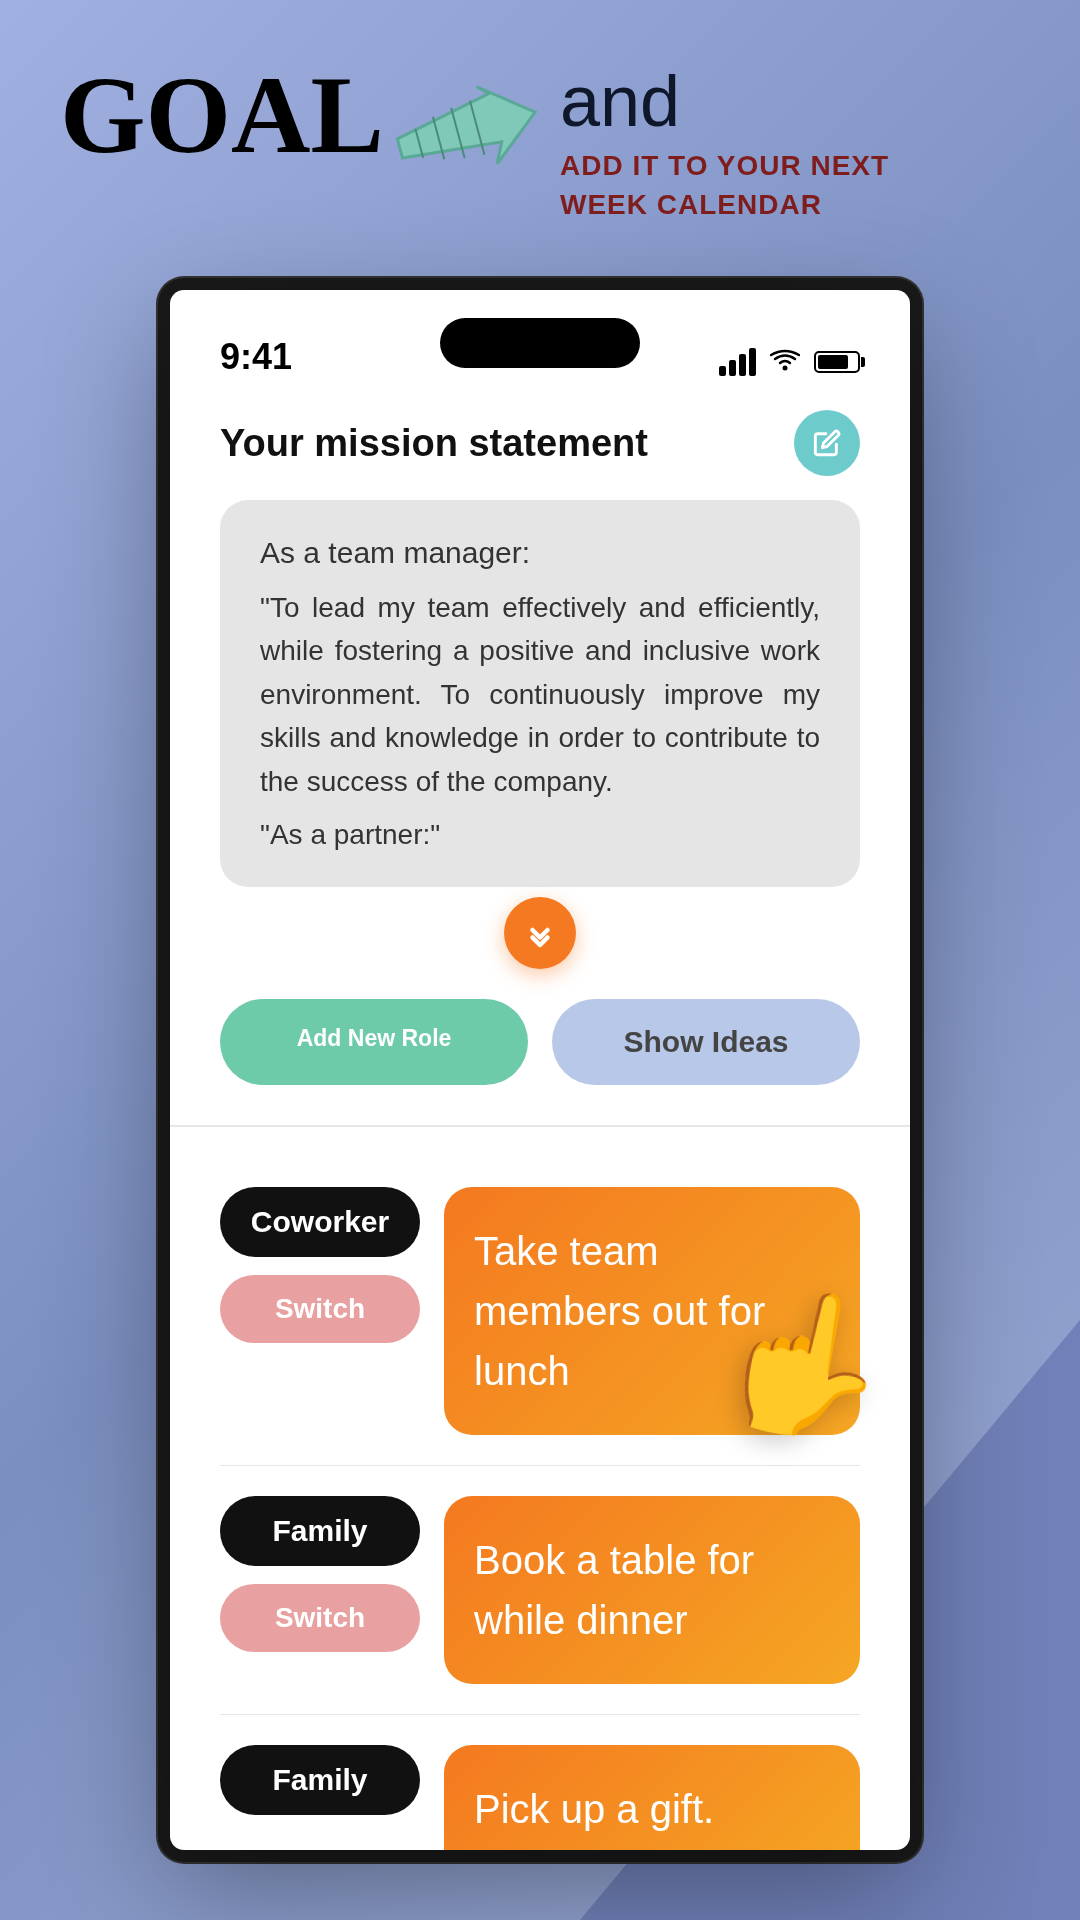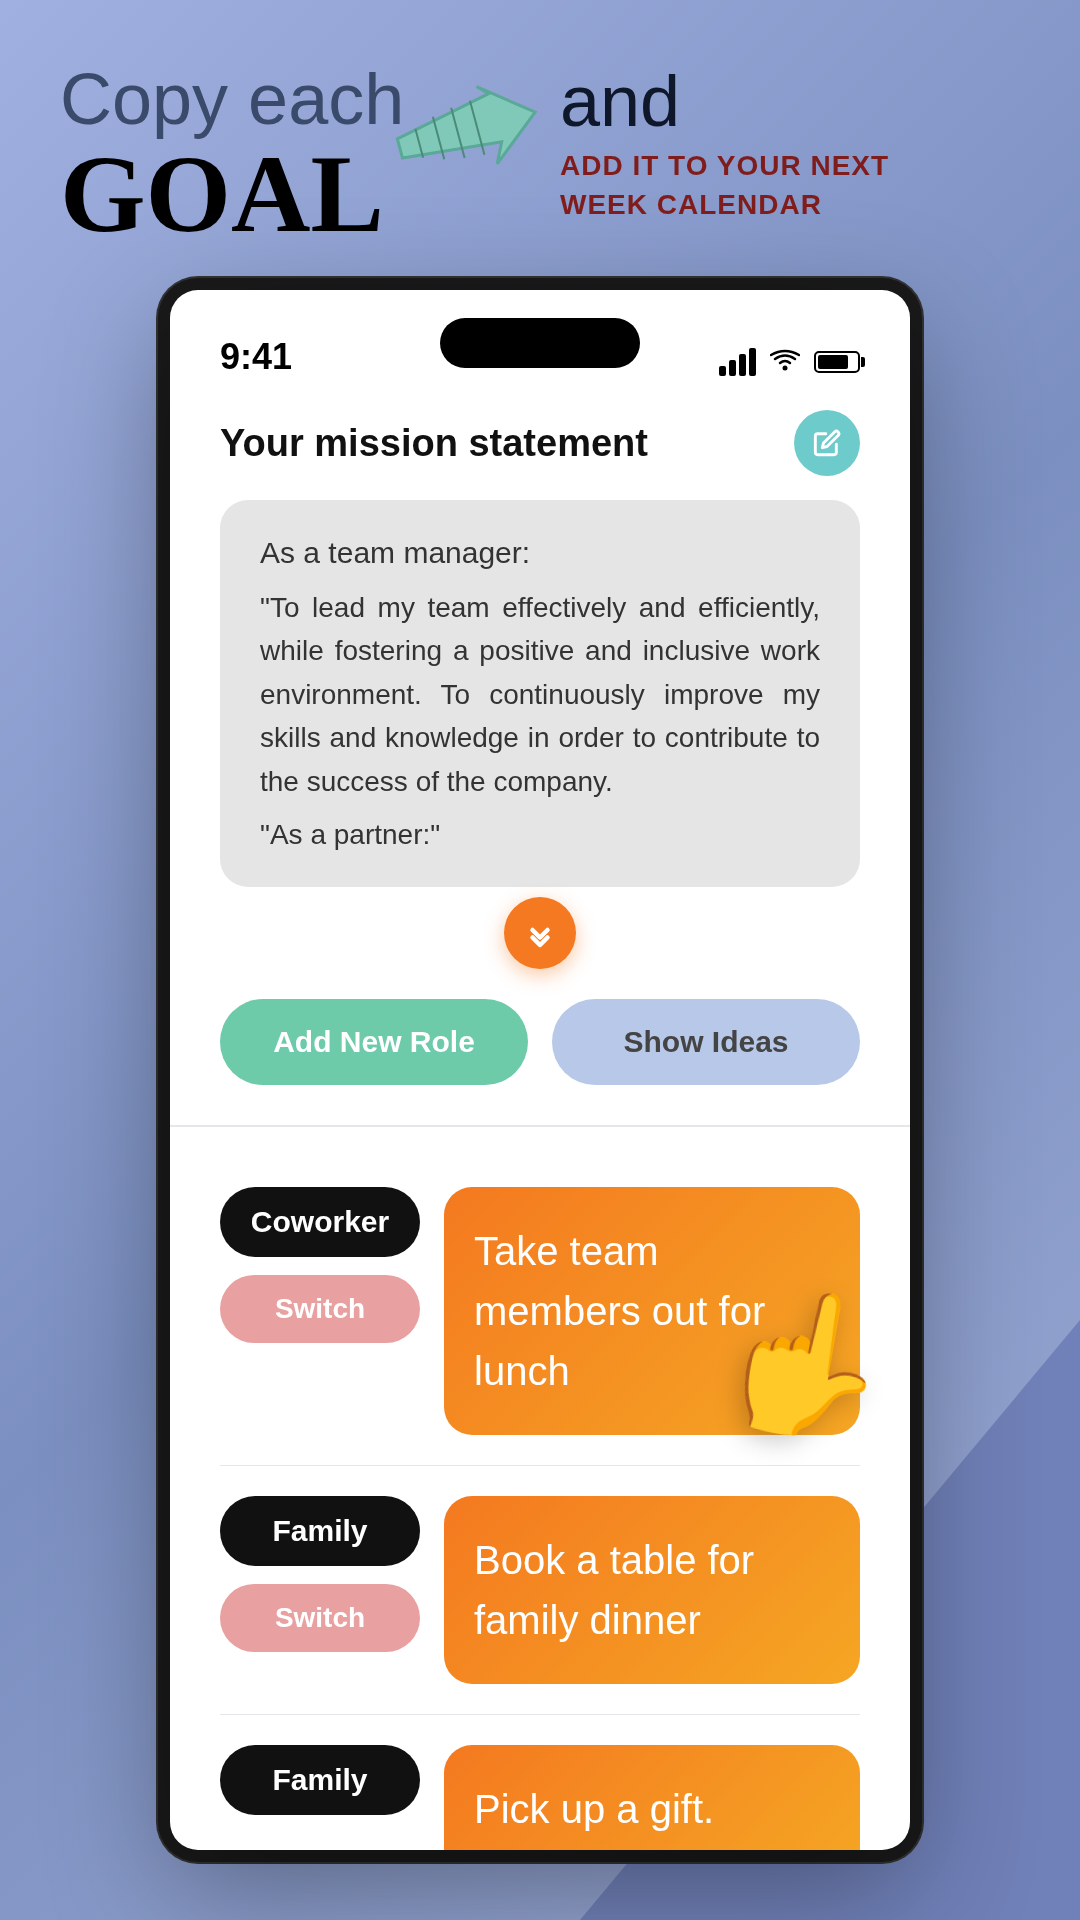--- a/index.html
+++ b/index.html
@@ -88,21 +88,21 @@
 
     
     .phone {
       position: absolute;
       top: 290px;
       left: 50%;
       transform: translateX(-50%);
       width: 740px;
       height: 1560px;
       background: #fff;
-      border-radius: 28px;
+      border-radius: 14px;
       box-shadow: 0 40px 120px rgba(0,0,0,0.35), 0 0 0 12px #1a1a1a, 0 0 0 14px #333;
       z-index: 5;
       overflow: hidden;
     }
 
     
     .phone::before {
       content: '';
       position: absolute;
       left: -26px;
@@ -304,21 +304,21 @@
       margin-bottom: 40px;
     }
 
     .btn-add-role {
       flex: 1;
       background: #6ecbaa;
       border-radius: 50px;
       padding: 26px 20px;
       text-align: center;
       color: #fff;
-      font-size: 30px;
+      font-size: 23px;
       font-weight: 700;
       cursor: pointer;
     }
 
     .btn-show-ideas {
       flex: 1;
       background: #b8c8e8;
       border-radius: 50px;
       padding: 26px 20px;
       text-align: center;
@@ -421,21 +421,20 @@
       padding: 30px 0;
     }
   </style>
 </head>
 <body>
 
 <div class="bg-shape-1"></div>
 <div class="bg-triangle"></div>
 
 <div class="header-area">
-  <div class="header-copy-each">Copy each</div>
   <div class="header-goal">GOAL</div>
 </div>
 
 <div class="arrow-icon">
   <svg width="160" height="100" viewBox="0 0 160 100">
     <polygon points="10,40 110,20 100,10 150,50 100,90 110,70 10,60" fill="#80c9b8" stroke="#5aa898" stroke-width="3"></polygon>
 
     <line x1="30" y1="35" x2="30" y2="65" stroke="#4a8a78" stroke-width="2"></line>
     <line x1="50" y1="28" x2="50" y2="72" stroke="#4a8a78" stroke-width="2"></line>
     <line x1="70" y1="24" x2="70" y2="76" stroke="#4a8a78" stroke-width="2"></line>
@@ -534,21 +533,21 @@
         <div class="role-left">
           <div class="role-label">
             <span>Family</span>
           </div>
           <div class="switch-btn">
             <span>Switch</span>
           </div>
         </div>
         <div class="role-card-wrapper">
           <div class="role-card role-card-orange">
-            <span>Book a table for family dinner</span>
+            <span>Book a table for while dinner</span>
           </div>
         </div>
       </div>
 
       <div class="partner-row">
         <div class="role-left">
           <div class="role-label">
             <span>Family</span>
           </div>
         </div>

